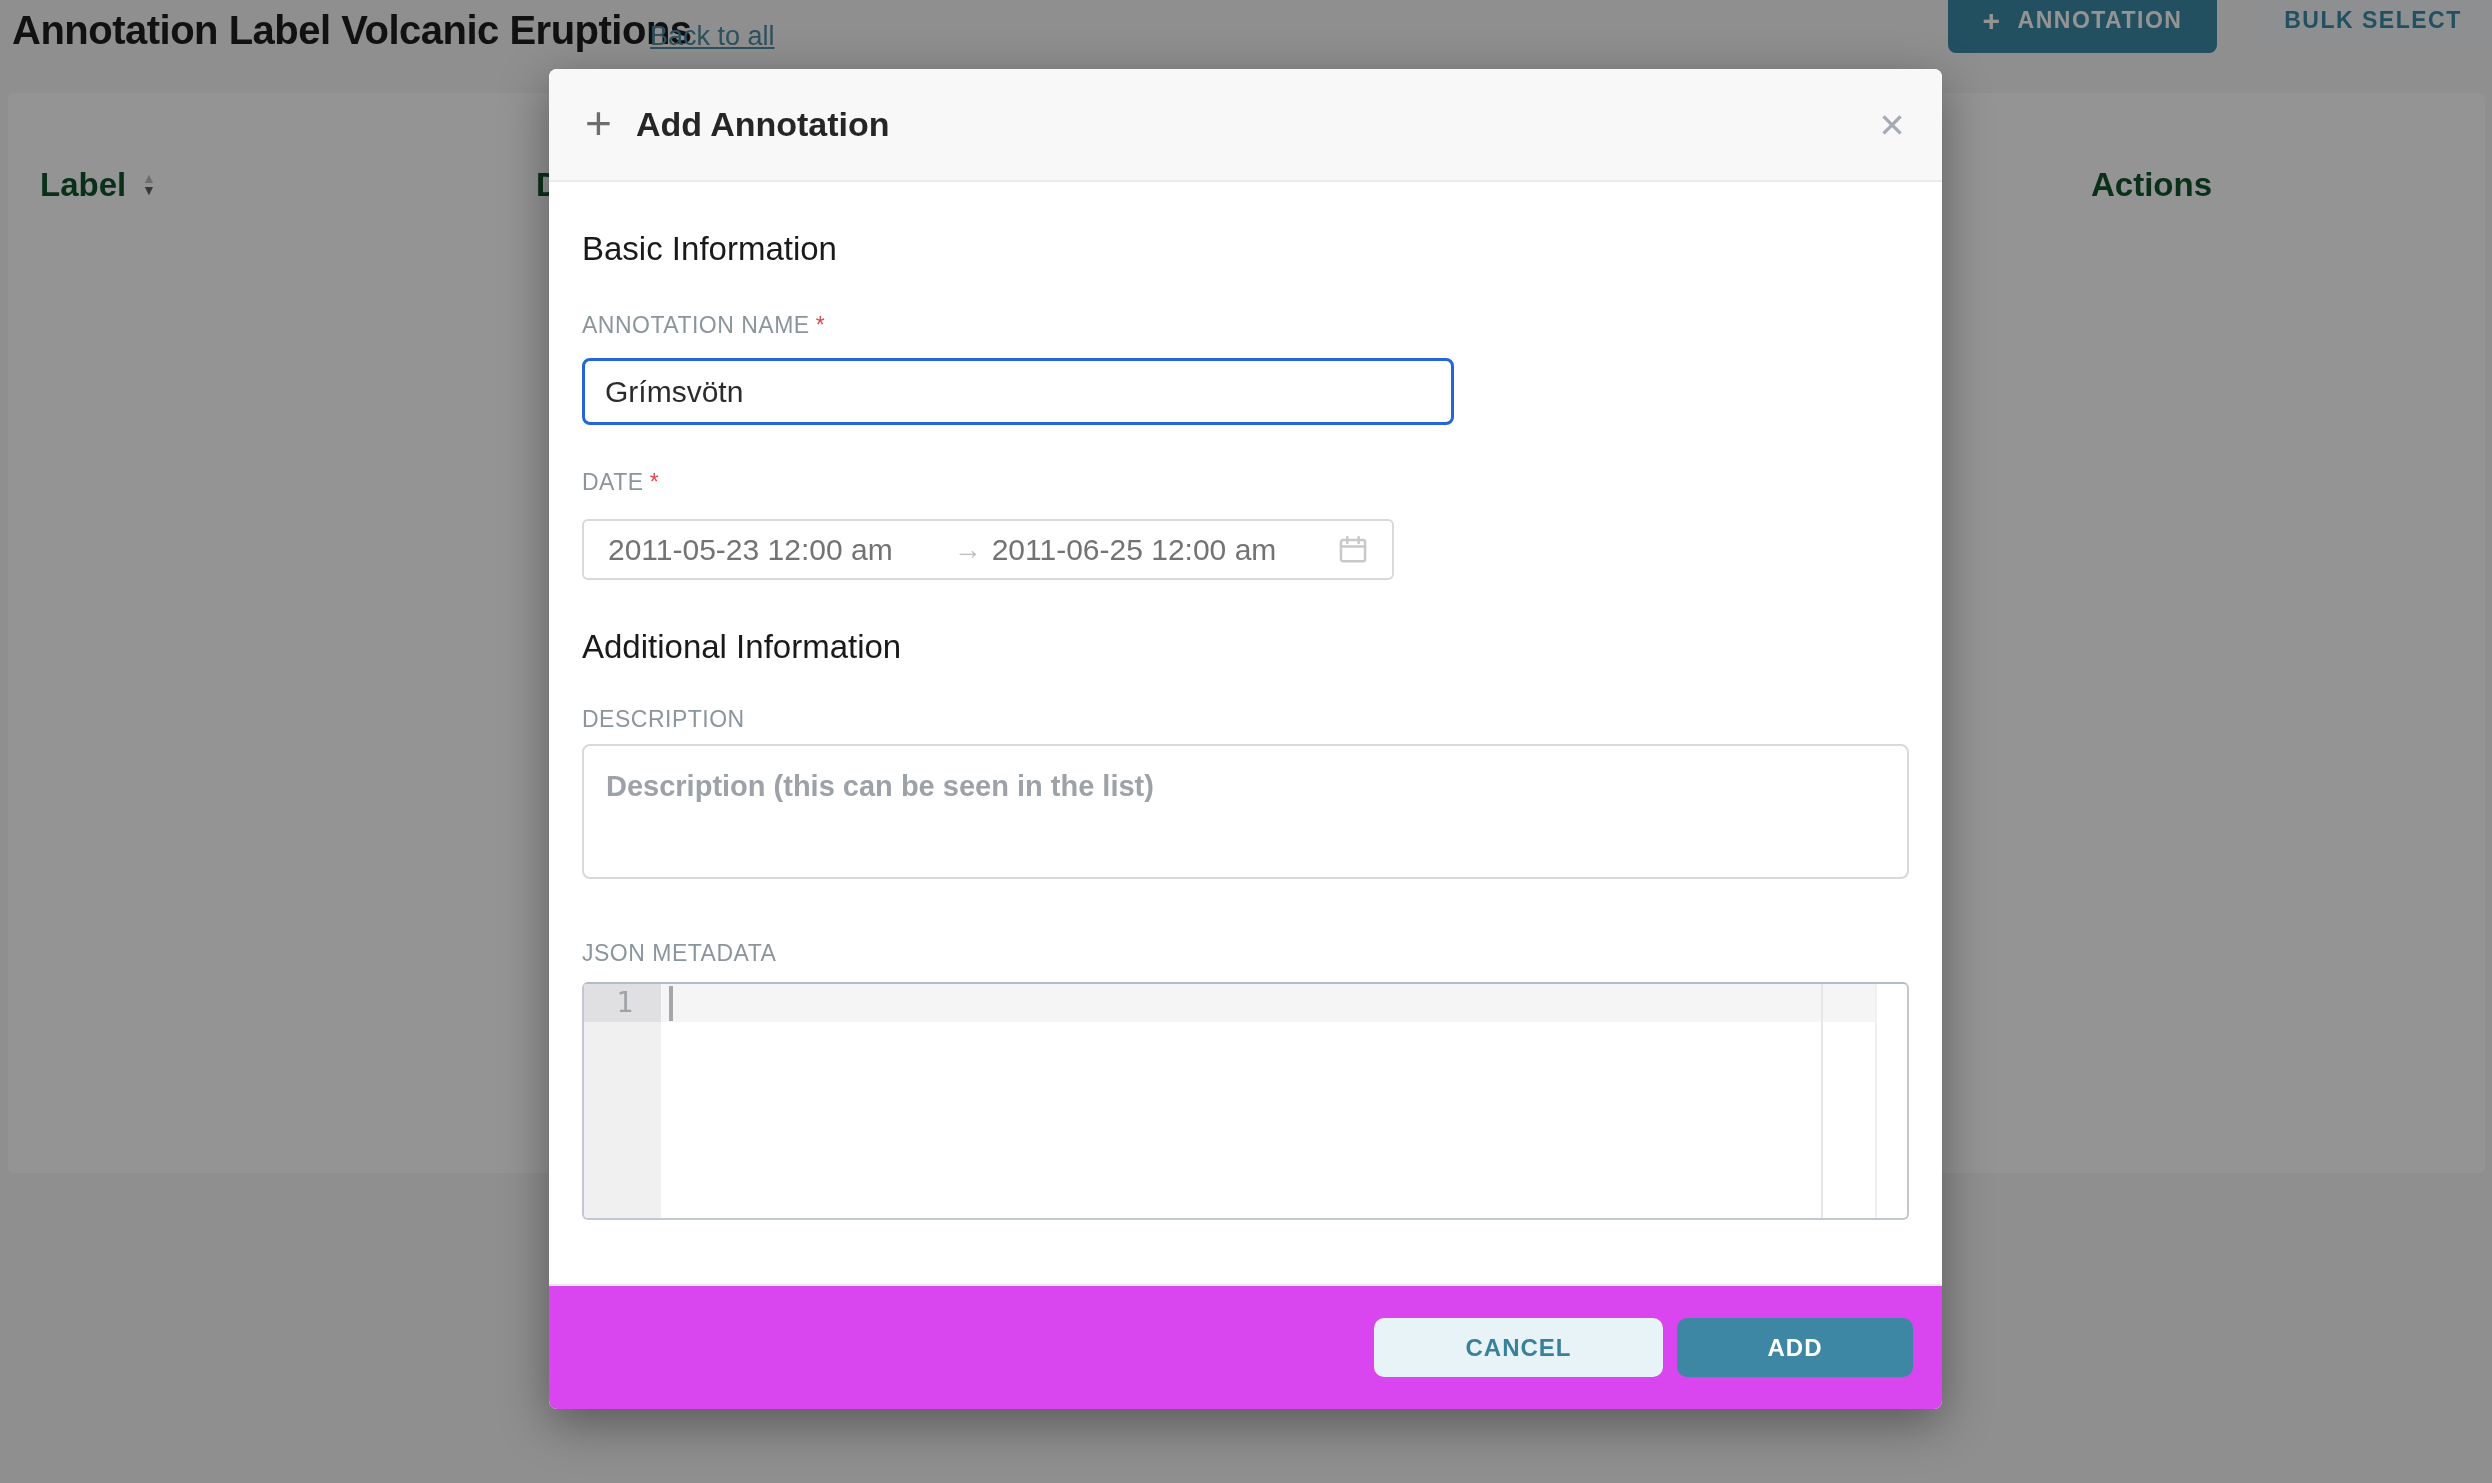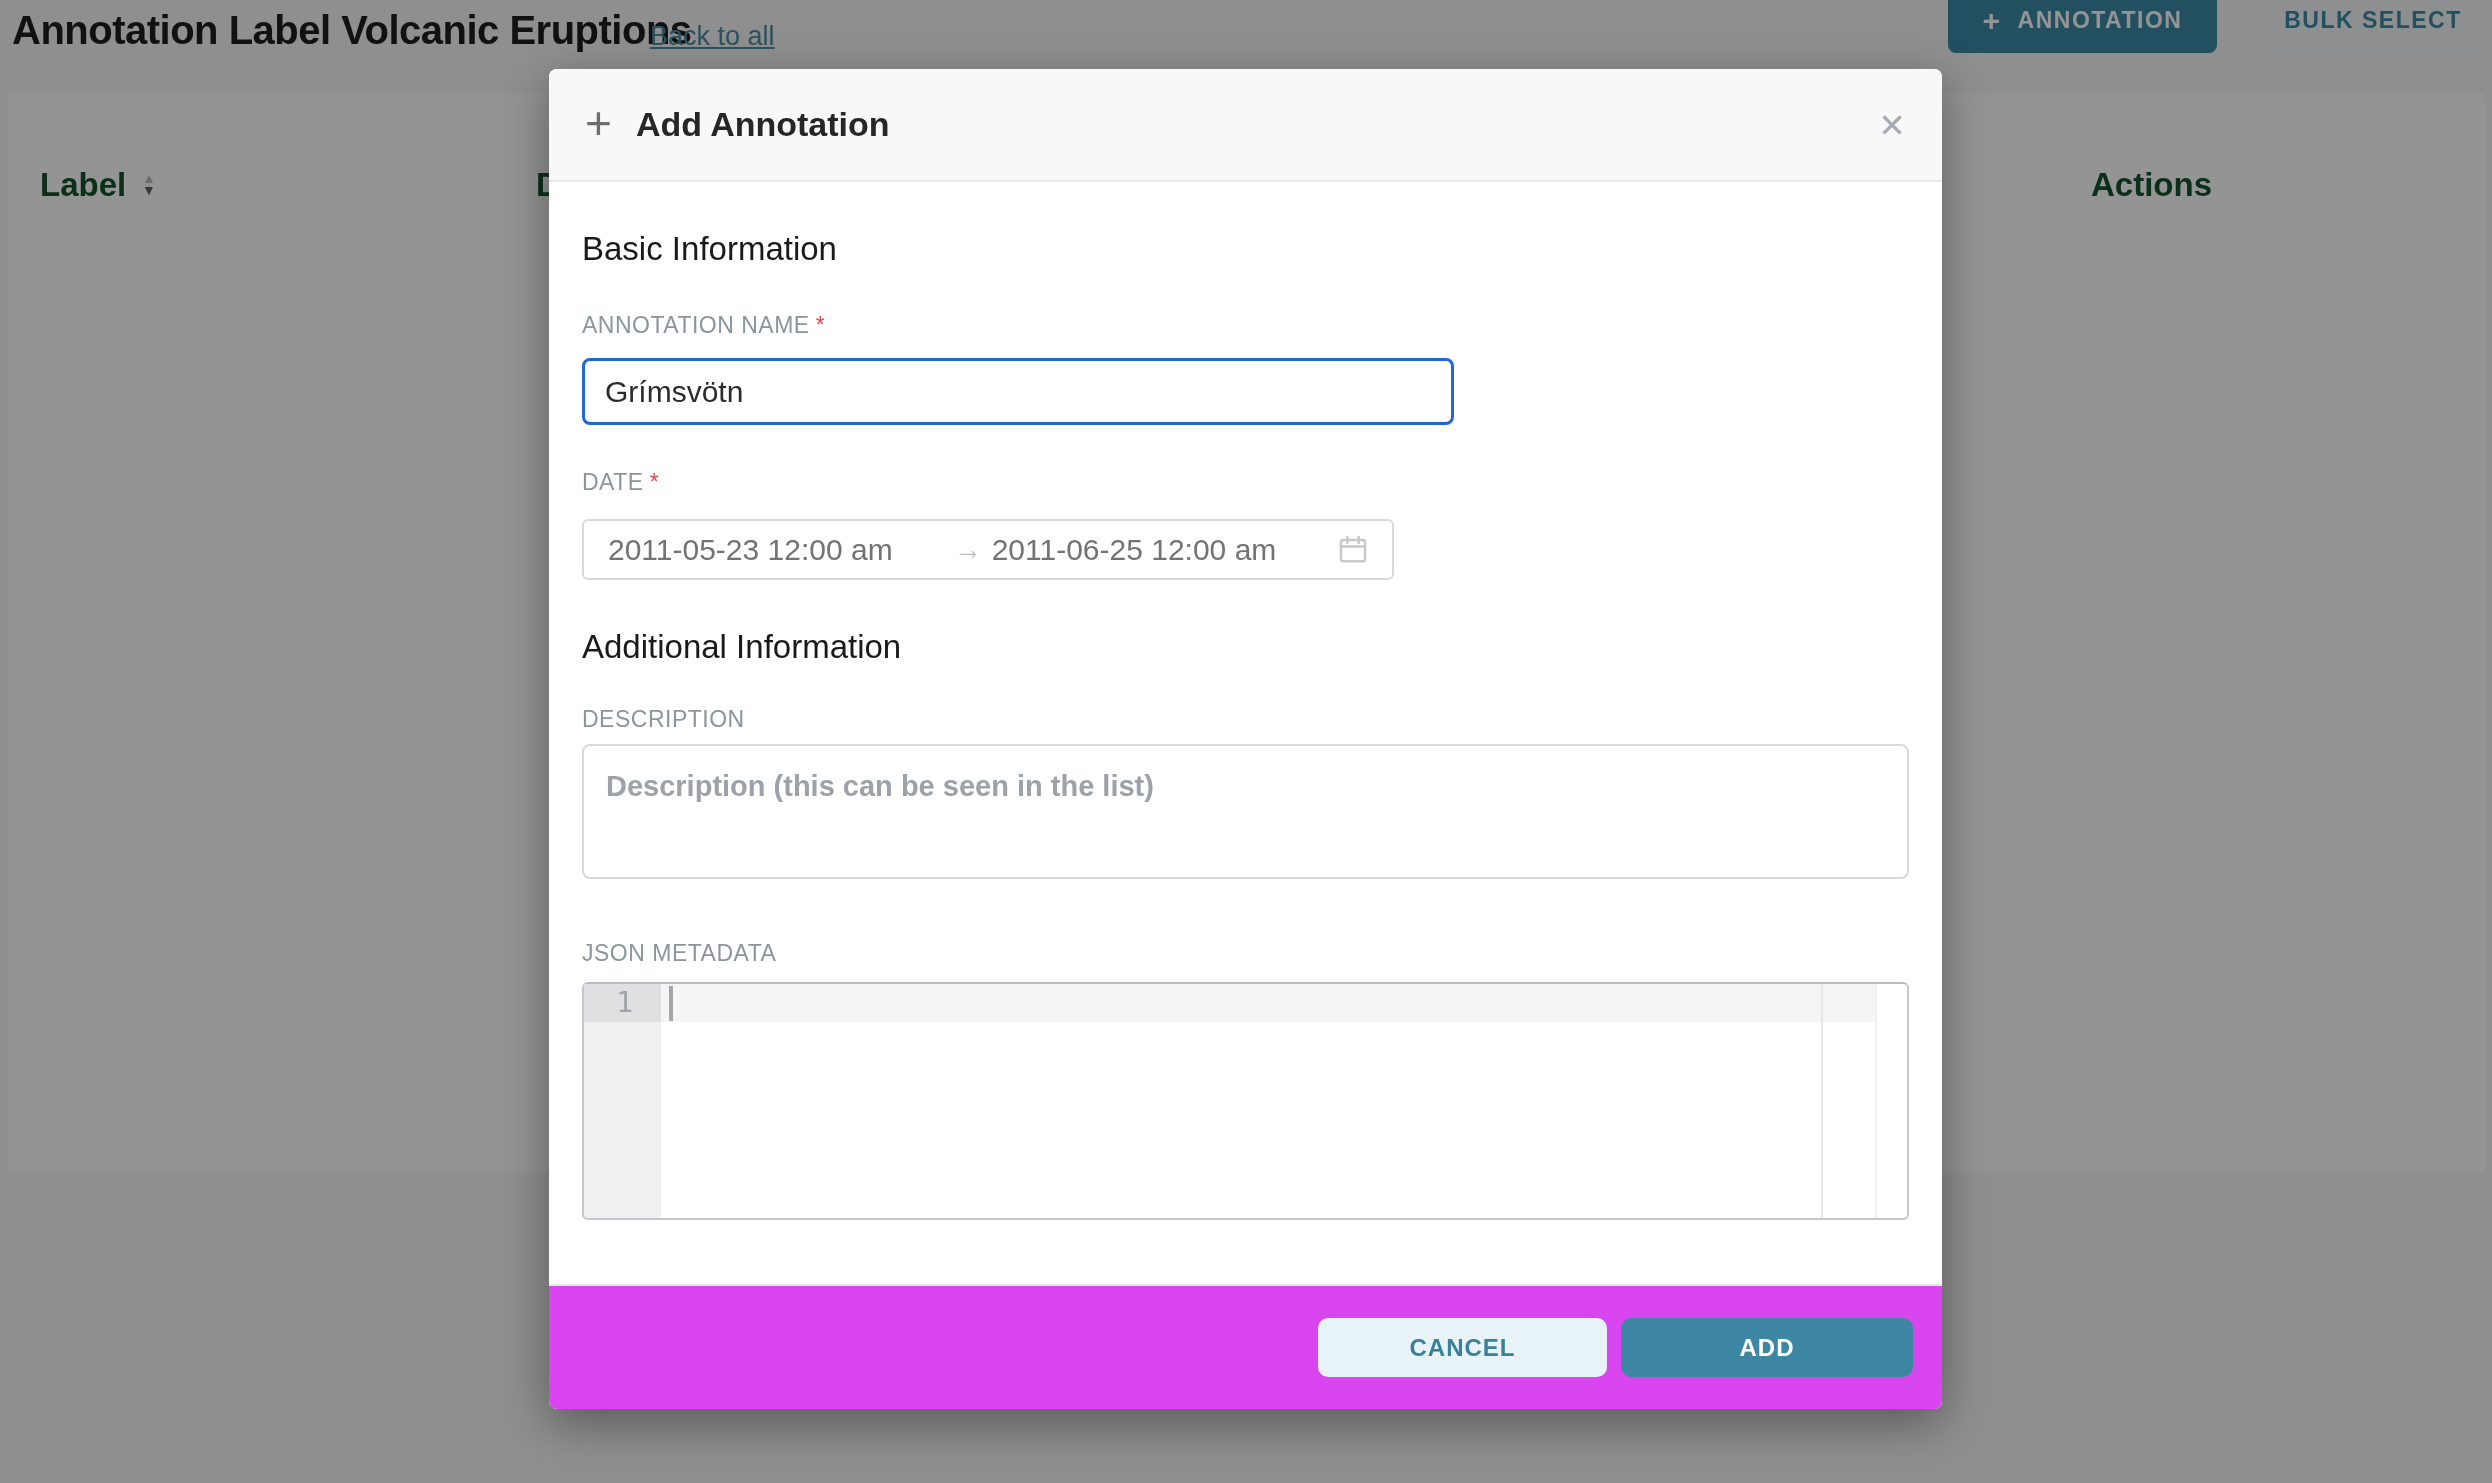--- a/index.html
+++ b/index.html
@@ -124,21 +124,21 @@
     border-top:2px solid #E7E7E7; background:#d946ef;
     display:flex; align-items:center; justify-content:flex-end; padding-right:29px; gap:14px;
   }
   .footer-btn {
     height:59px; border:none; border-radius:10px; cursor:pointer;
     font-size:24px; font-weight:600; letter-spacing:1px;
     font-family:"Liberation Sans", sans-serif;
     display:flex; align-items:center; justify-content:center;
   }
   .btn-cancel { width:289px; background:#E8F3F8; color:#39809B; }
-  .btn-add    { width:292px; background:#3E87A4; color:#FFFFFF; }
+  .btn-add    { width:236px; background:#3E87A4; color:#FFFFFF; }
 </style>
 </head>
 <body>
 
 <div id="screen">
 
   <div class="page-title">Annotation Label Volcanic Eruptions</div>
   <a class="back-link">Back to all</a>
 
   <button class="top-btn btn-annotation">

